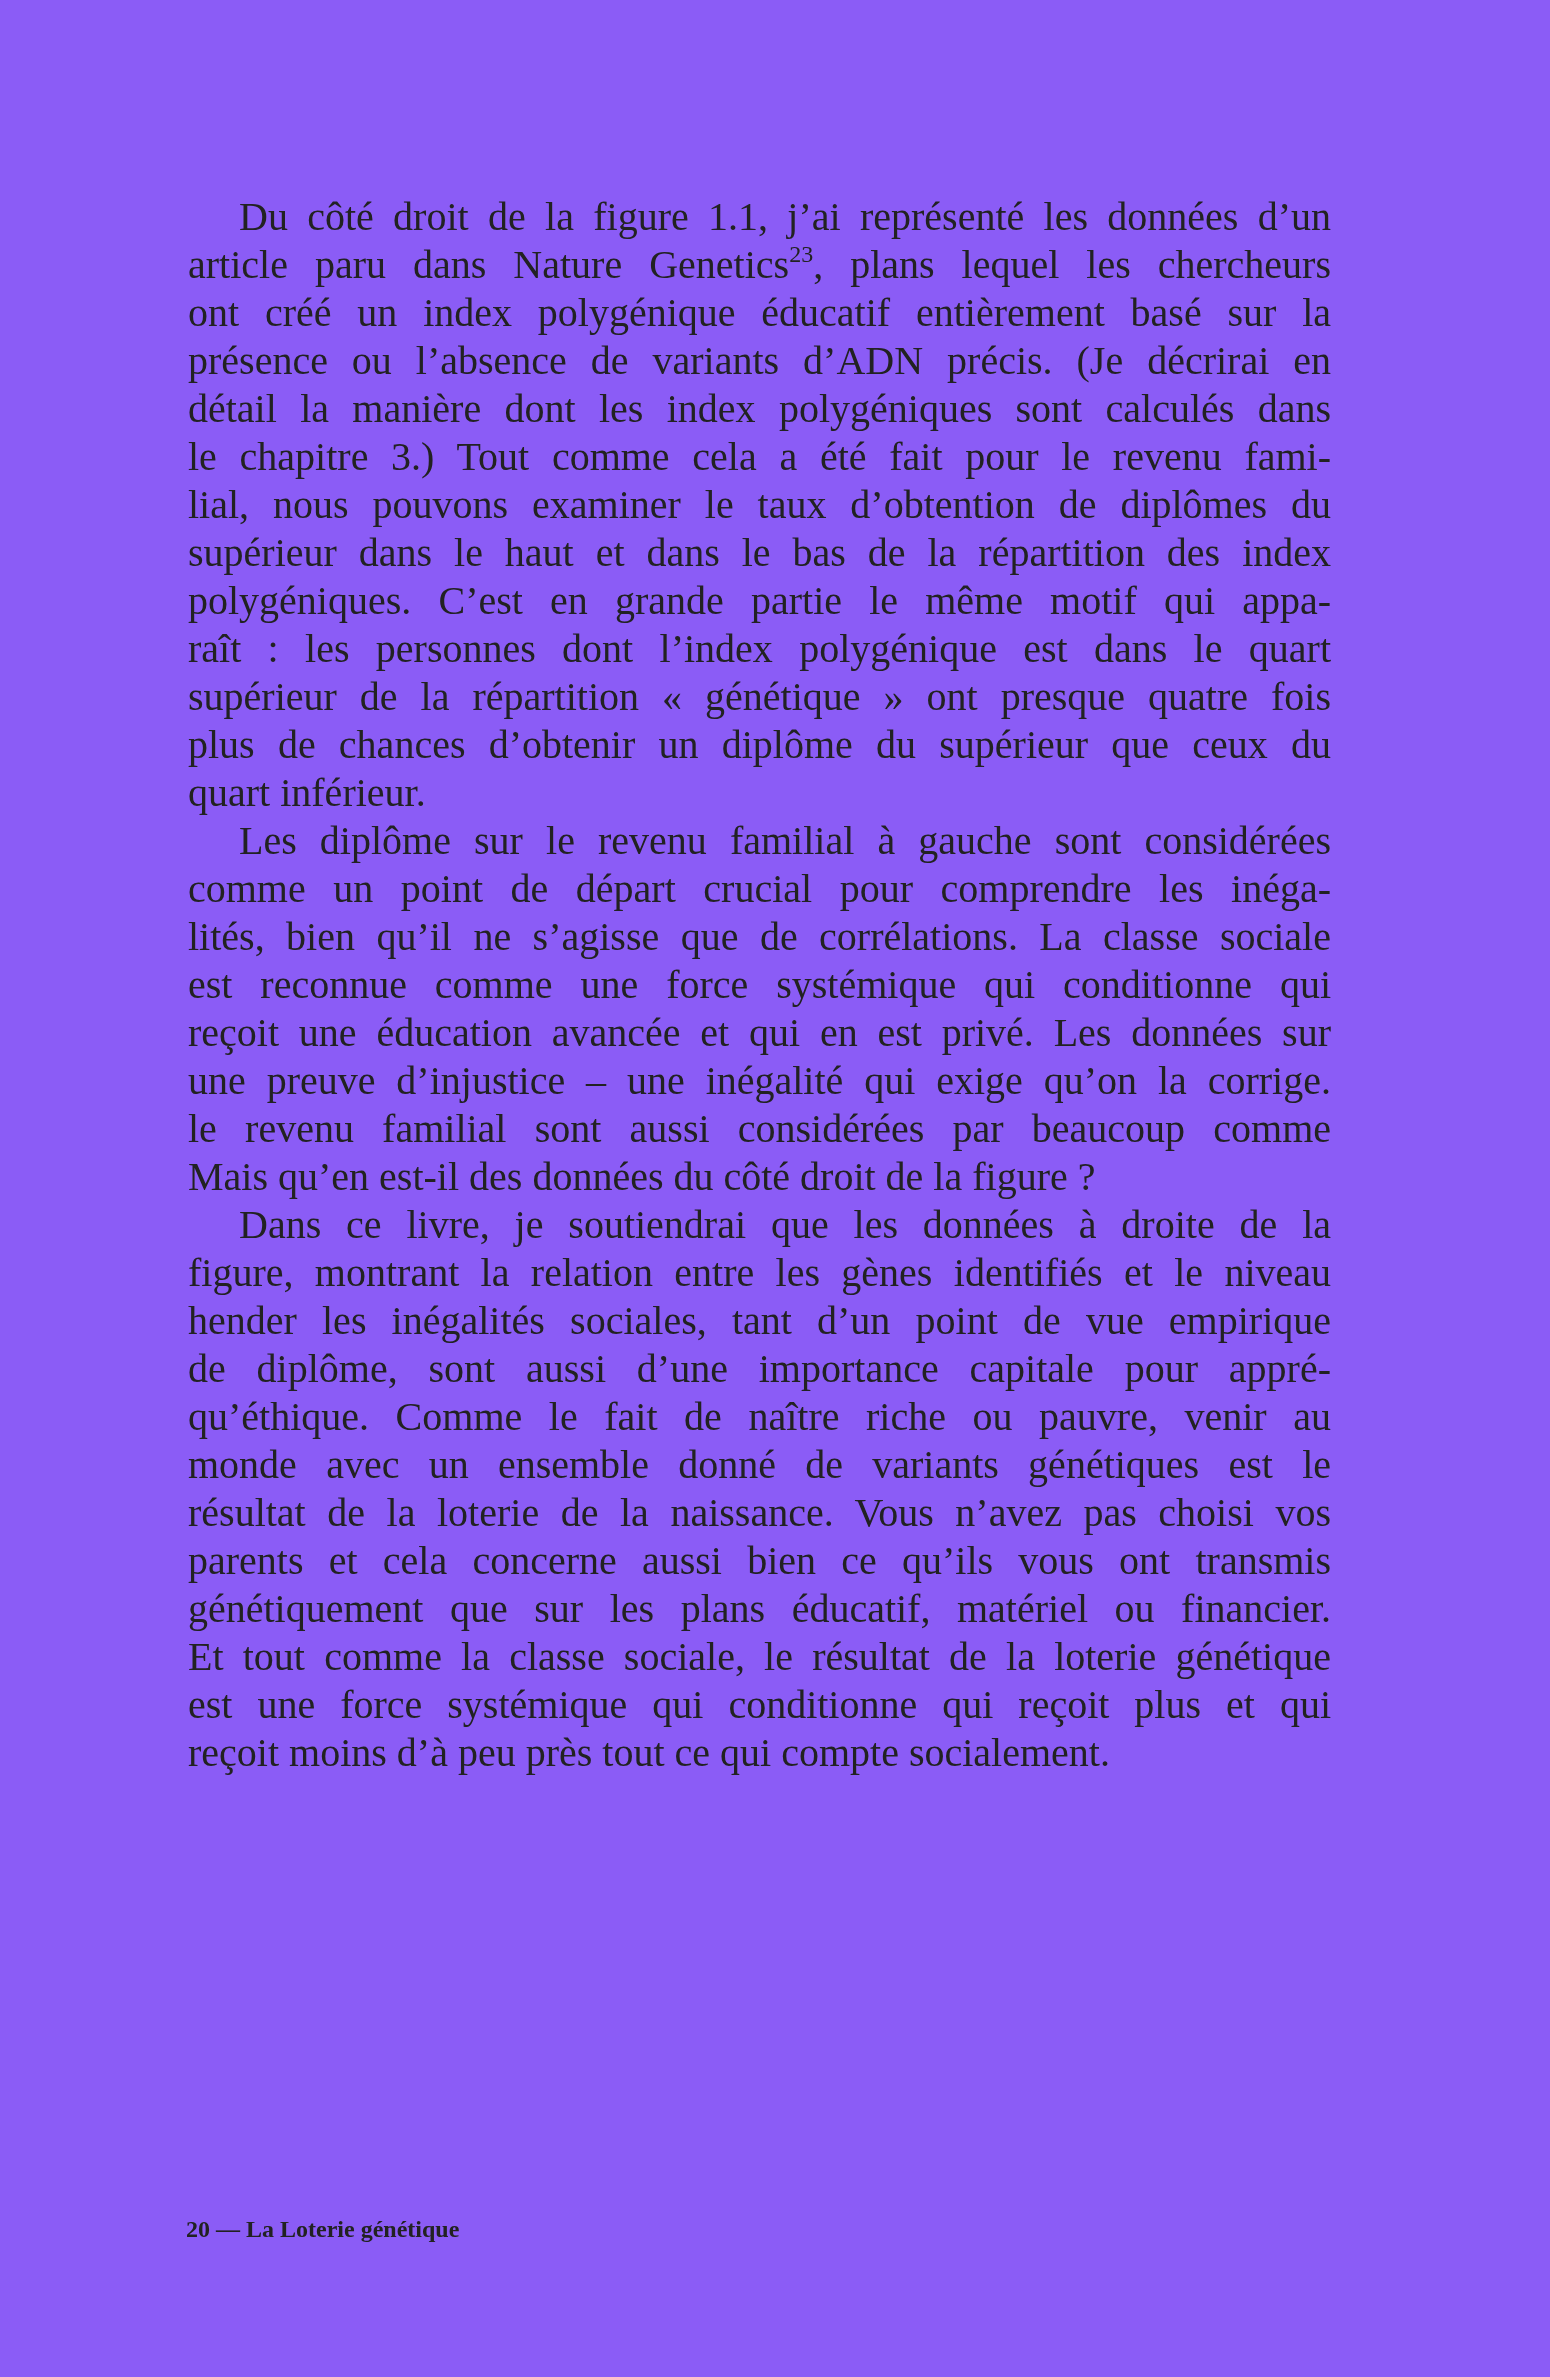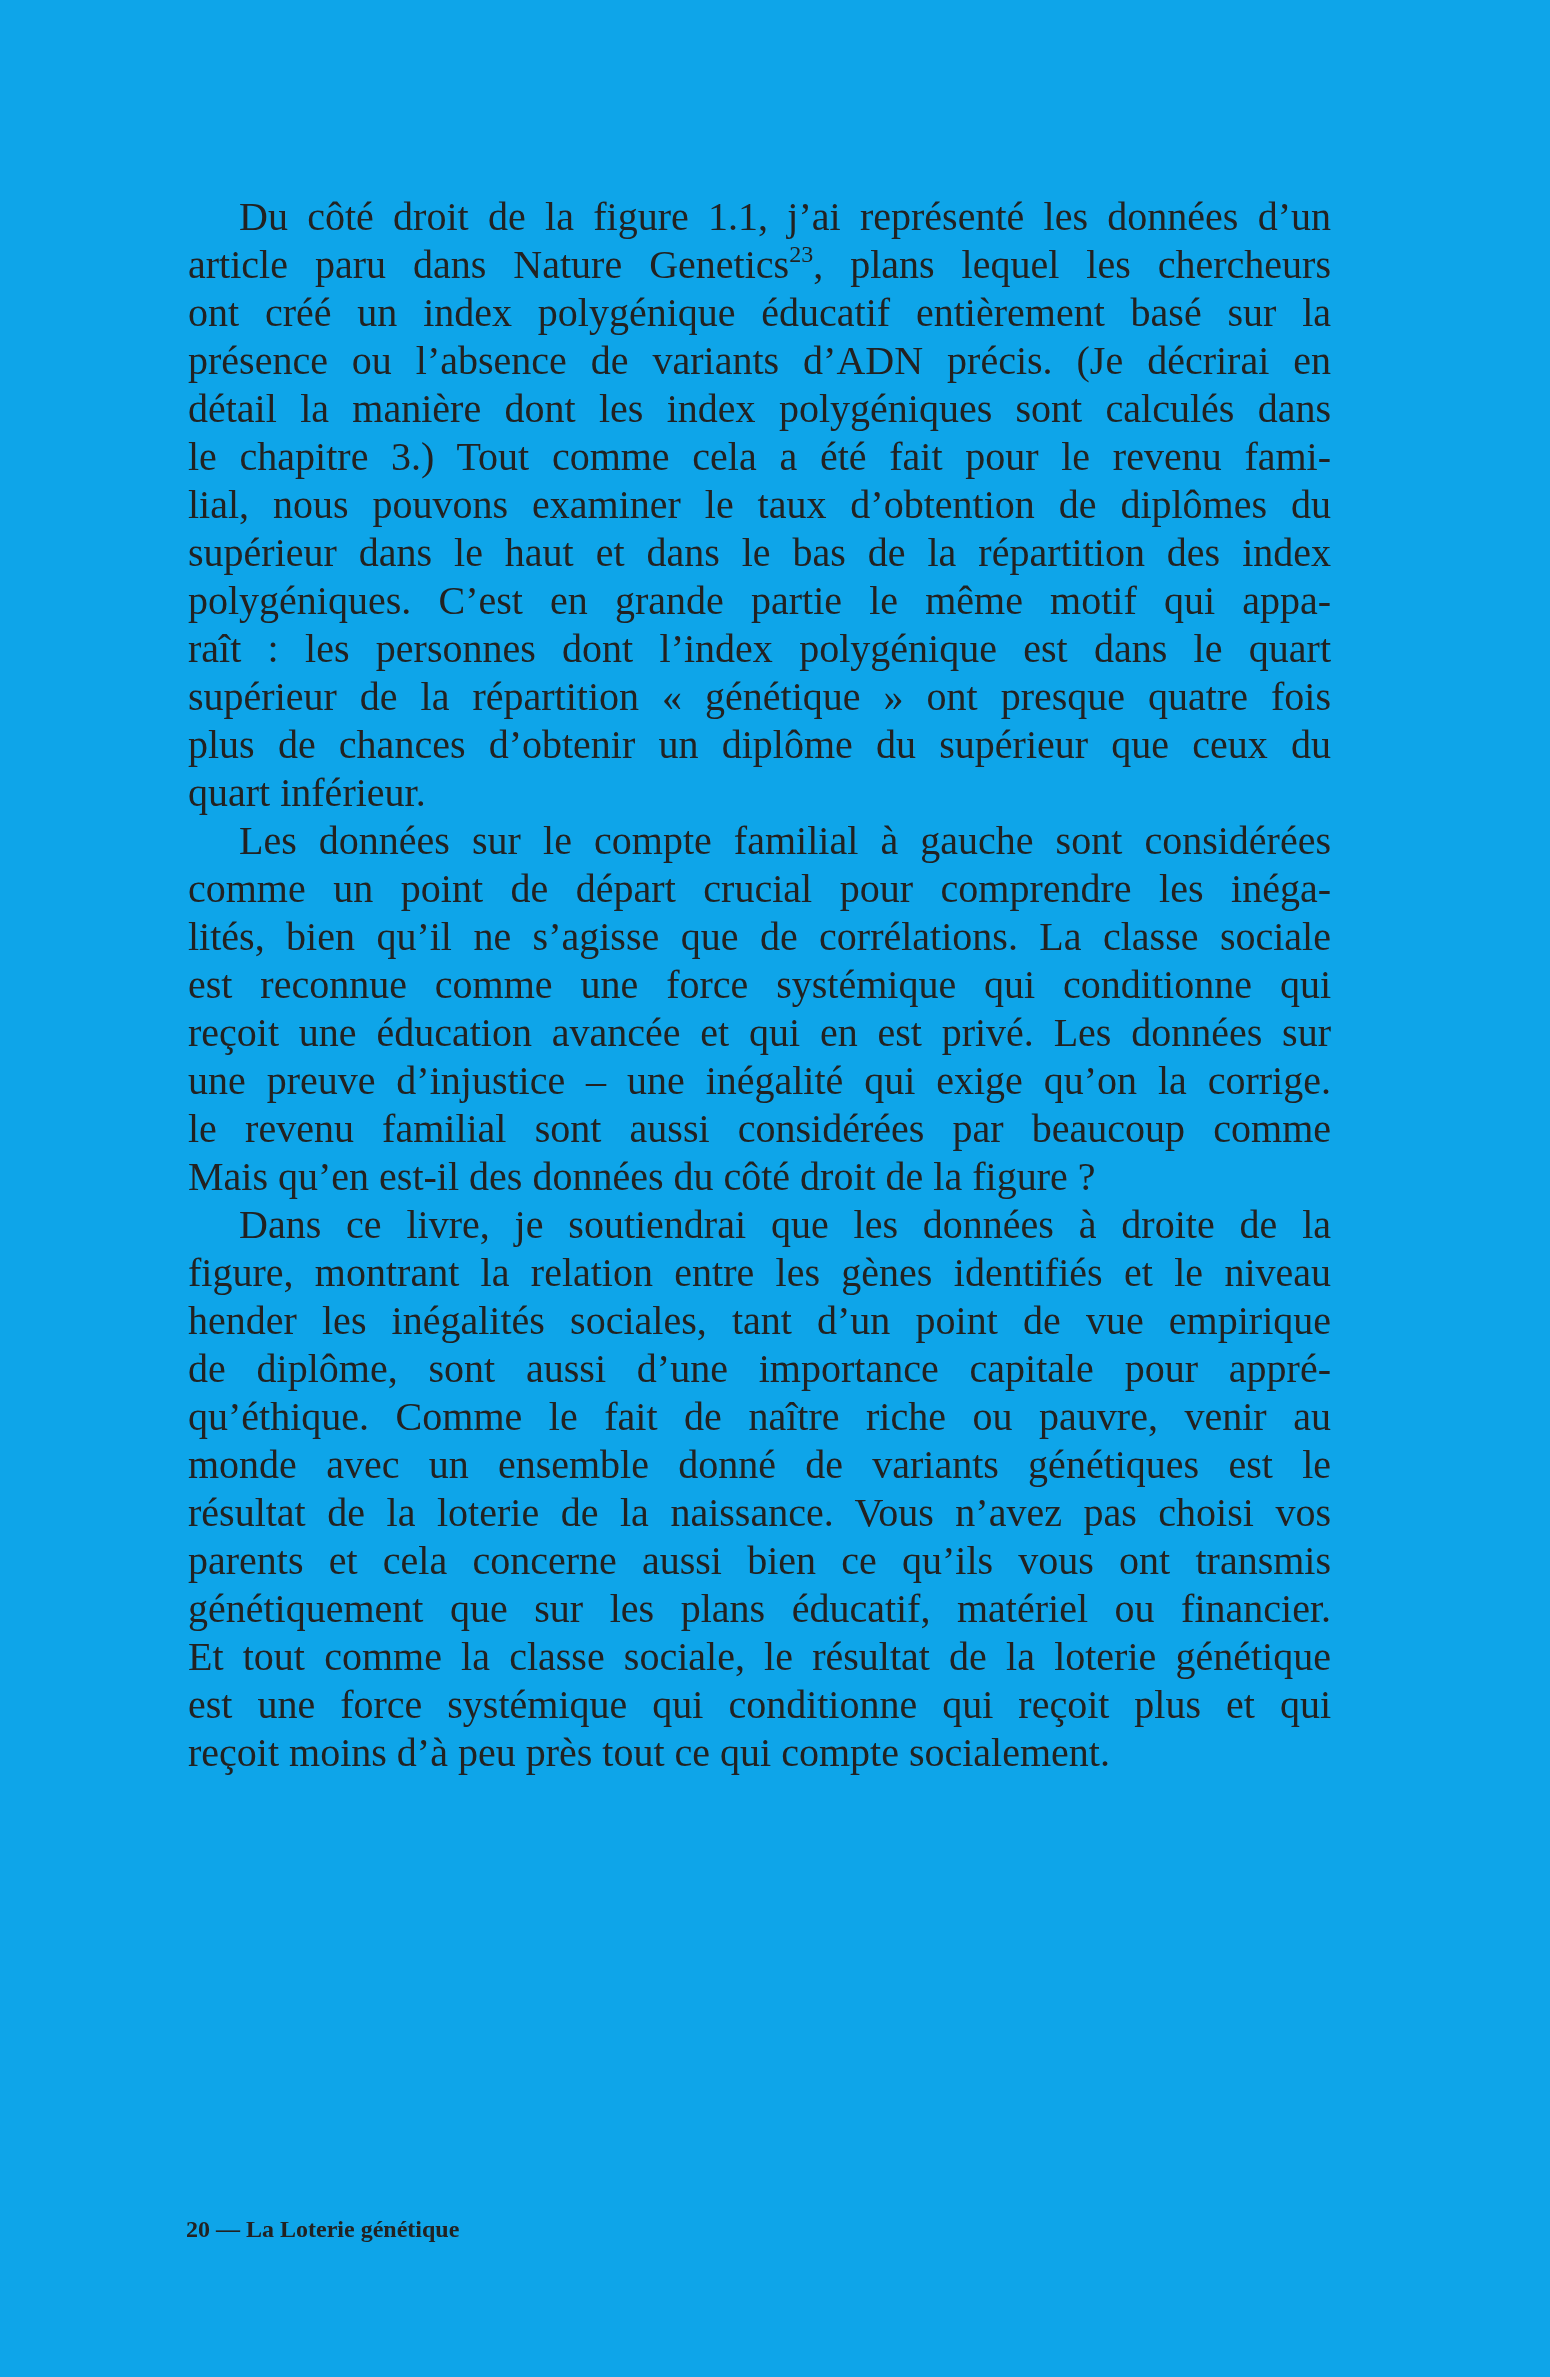--- a/index.html
+++ b/index.html
@@ -1,18 +1,18 @@
 <!DOCTYPE html>
 <html style="font-size:15px"><head>
 <meta charset="utf-8">
 <style>
   html, body { margin: 0; padding: 0; background: #ffffff; }
   body { width: 1550px; height: 2378px; position: relative; overflow: hidden; }
   .page {
-    position: absolute; left: 0; top: 0; width: 1550px; height: 2378px; background: #0ea5e9;
+    position: absolute; left: 0; top: 0; width: 1550px; height: 2378px; background: #8b5cf6;
   }
   .body-text {
     position: absolute; left: 188px; top: 193px; width: 1143px;
     font-family: "Liberation Serif", "DejaVu Serif", serif;
     font-size: 40px; line-height: 48px; color: #222222;
   }
   .line {
     display: block; height: 48px; white-space: nowrap;
     text-align: justify; text-align-last: justify;
     white-space: normal; overflow: visible;
@@ -41,21 +41,21 @@
         <span class="line"><span>le chapitre 3.) Tout comme cela a été fait pour le revenu fami-</span></span>
         <span class="line"><span>lial, nous pouvons examiner le taux d’obtention de diplômes du</span></span>
         <span class="line"><span>supérieur dans le haut et dans le bas de la répartition des index</span></span>
         <span class="line"><span>polygéniques. C’est en grande partie le même motif qui appa-</span></span>
         <span class="line"><span>raît : les personnes dont l’index polygénique est dans le quart</span></span>
         <span class="line"><span>supérieur de la répartition « génétique » ont presque quatre fois</span></span>
         <span class="line"><span>plus de chances d’obtenir un diplôme du supérieur que ceux du</span></span>
         <span class="line last"><span>quart inférieur.</span></span>
       </div>
       <div>
-        <span class="line indent"><span>Les données sur le compte familial à gauche sont considérées</span></span>
+        <span class="line indent"><span>Les diplôme sur le revenu familial à gauche sont considérées</span></span>
         <span class="line"><span>comme un point de départ crucial pour comprendre les inéga-</span></span>
         <span class="line"><span>lités, bien qu’il ne s’agisse que de corrélations. La classe sociale</span></span>
         <span class="line"><span>est reconnue comme une force systémique qui conditionne qui</span></span>
         <span class="line"><span>reçoit une éducation avancée et qui en est privé. Les données sur</span></span>
         <span class="line"><span>une preuve d’injustice – une inégalité qui exige qu’on la corrige.</span></span>
         <span class="line"><span>le revenu familial sont aussi considérées par beaucoup comme</span></span>
         <span class="line last"><span>Mais qu’en est-il des données du côté droit de la figure ?</span></span>
       </div>
       <div>
         <span class="line indent"><span>Dans ce livre, je soutiendrai que les données à droite de la</span></span>

